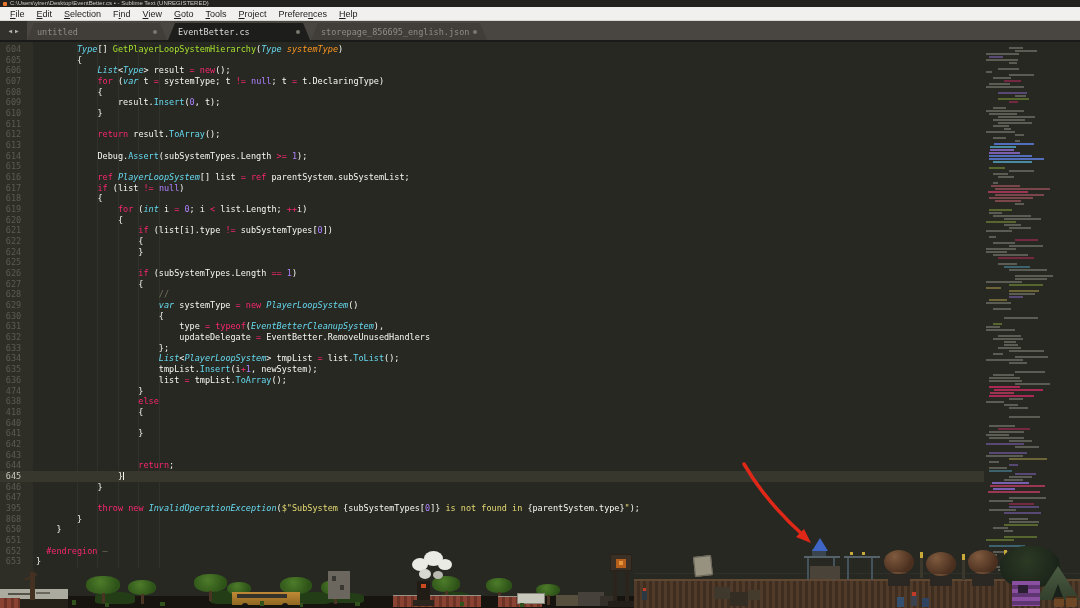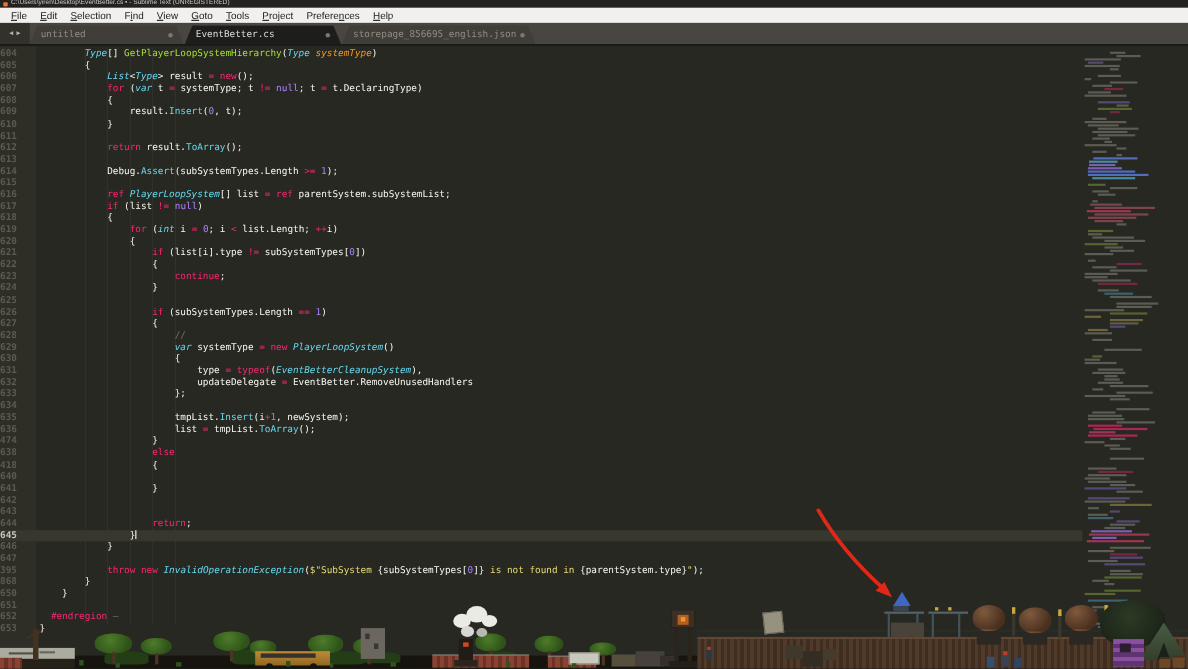--- a/index.html
+++ b/index.html
@@ -34,21 +34,21 @@
 
   .editor-top-line { position:absolute; top:40px; left:0; right:0; height:2px; background:#1a1a18; }
 
   
   .editor { position:absolute; top:42px; left:0; right:0; bottom:0; background:#272822; }
   .gutter-bg { position:absolute; left:0; top:0; bottom:0; width:33px; background:#2e2e27; }
   .guide { position:absolute; top:2px; height:524px; width:1px; background:rgba(248,248,242,0.05); }
 
   .code-area { position:absolute; left:0; top:2px; right:96px; }
   .row { display:flex; height:10.68px; line-height:10.68px; font-size:8.5px; }
-  .row .ln { width:33px; flex:none; text-align:left; padding-right:6px; color:#5b5b52;font-weight:bold; }
+  .row .ln { width:33px; flex:none; text-align:center; padding-right:6px; color:#5b5b52; }
   .row .lc { white-space:pre; padding-left:3px; color:#f8f8f2; }
   .row.current { background:#37372e; }
   .row.current .ln { color:#c6c6ba; }
   .caret { display:inline-block; width:1px; height:8px; background:#f8f8f0; vertical-align:middle; }
 
   .sy-d { color:#f8f8f2; }
   .sy-k { color:#f92672; }
   .sy-t { color:#66d9ef; font-style:italic; }
   .sy-f { color:#a6e22e; }
   .sy-p { color:#fd971f; font-style:italic; }
@@ -192,24 +192,20 @@
       </div>
       <div class="row">
         <span class="ln">621</span>
         <span class="lc"><span class="sy-d">                    </span><span class="sy-k">if</span><span class="sy-d"> (list[i].type </span><span class="sy-k">!=</span><span class="sy-d"> subSystemTypes[</span><span class="sy-n">0</span><span class="sy-d">])</span></span>
       </div>
       <div class="row">
         <span class="ln">622</span>
         <span class="lc"><span class="sy-d">                    {</span></span>
       </div>
       <div class="row">
-        <span class="ln">623</span>
-        <span class="lc"><span class="sy-d">                        </span><span class="sy-k">continue</span><span class="sy-d">;</span></span>
-      </div>
-      <div class="row">
         <span class="ln">624</span>
         <span class="lc"><span class="sy-d">                    }</span></span>
       </div>
       <div class="row">
         <span class="ln">625</span>
         <span class="lc"></span>
       </div>
       <div class="row">
         <span class="ln">626</span>
         <span class="lc"><span class="sy-d">                    </span><span class="sy-k">if</span><span class="sy-d"> (subSystemTypes.Length </span><span class="sy-k">==</span><span class="sy-d"> </span><span class="sy-n">1</span><span class="sy-d">)</span></span>
@@ -237,20 +233,21 @@
       <div class="row">
         <span class="ln">632</span>
         <span class="lc"><span class="sy-d">                            updateDelegate </span><span class="sy-k">=</span><span class="sy-d"> EventBetter.RemoveUnusedHandlers</span></span>
       </div>
       <div class="row">
         <span class="ln">633</span>
         <span class="lc"><span class="sy-d">                        };</span></span>
       </div>
       <div class="row">
         <span class="ln">634</span>
+        <span class="lc"><span class="sy-d">                        </span><span class="sy-t">List</span><span class="sy-d">&lt;</span><span class="sy-t">PlayerLoopSystem</span><span class="sy-d">&gt; tmpList </span><span class="sy-k">=</span><span class="sy-d"> list.</span><span class="sy-m">ToList</span><span class="sy-d">();</span></span>
       </div>
       <div class="row">
         <span class="ln">635</span>
         <span class="lc"><span class="sy-d">                        tmpList.</span><span class="sy-m">Insert</span><span class="sy-d">(i</span><span class="sy-k">+</span><span class="sy-n">1</span><span class="sy-d">, newSystem);</span></span>
       </div>
       <div class="row">
         <span class="ln">636</span>
         <span class="lc"><span class="sy-d">                        list </span><span class="sy-k">=</span><span class="sy-d"> tmpList.</span><span class="sy-m">ToArray</span><span class="sy-d">();</span></span>
       </div>
       <div class="row">

